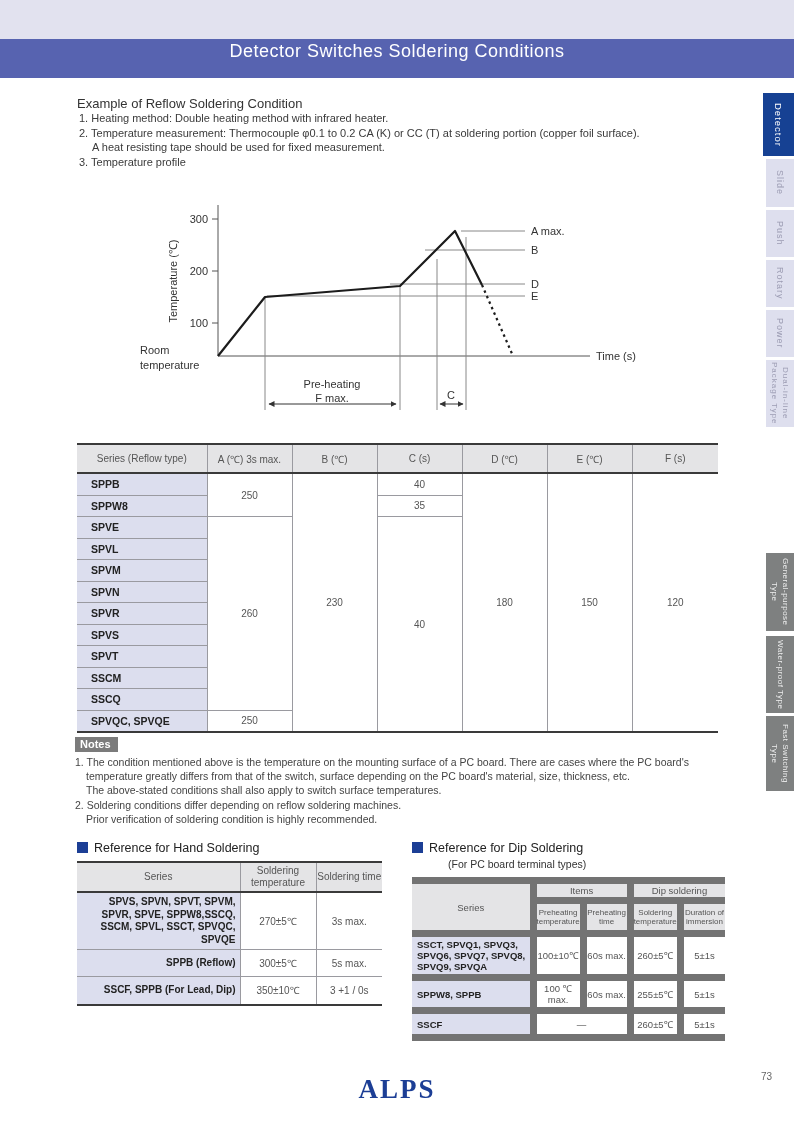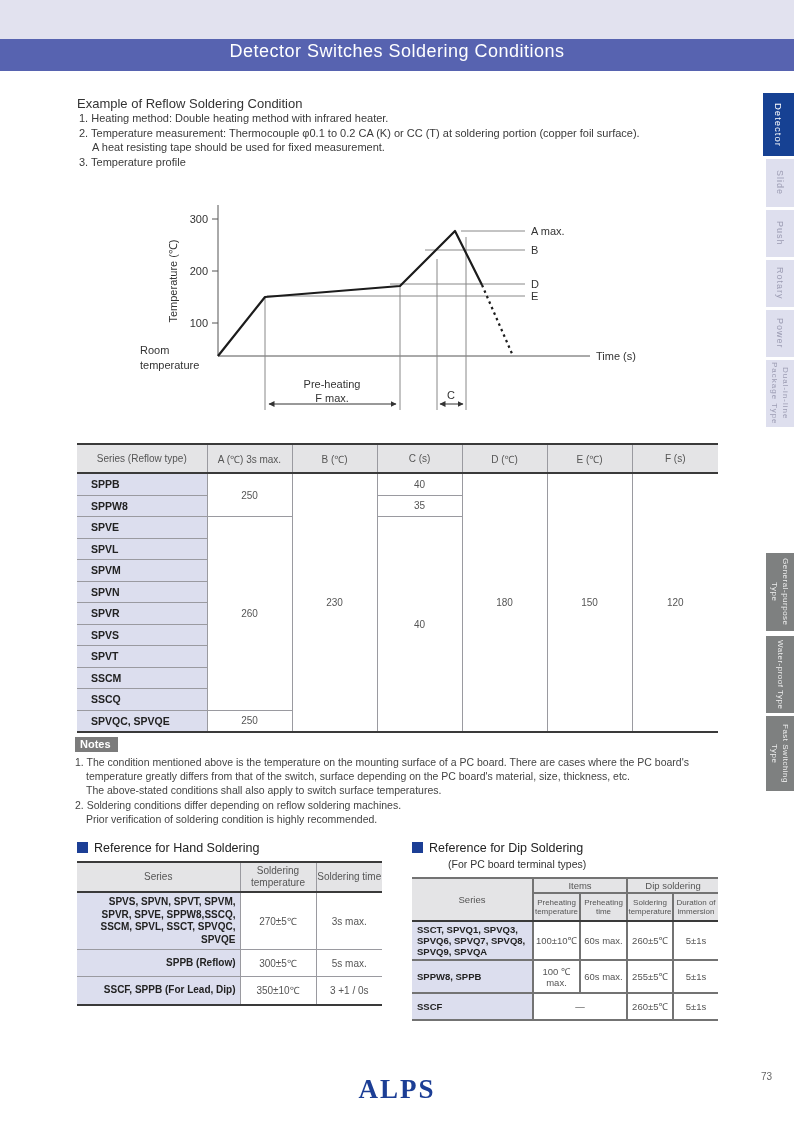--- a/index.html
+++ b/index.html
@@ -1,19 +1,19 @@
 <!DOCTYPE html>
 <html><head>
 <meta charset="utf-8">
 <style>
   html,body{margin:0;padding:0;background:#fff;}
   .page{position:relative;width:794px;height:1123px;background:#ffffff;overflow:hidden;
         font-family:"Liberation Sans", sans-serif;color:#3c3c3c;}
   .top-strip{position:absolute;left:0;top:0;width:794px;height:39px;background:#e2e2ef;}
-  .title-bar{position:absolute;left:0;top:39px;width:794px;height:32px;background:#5763b0;
+  .title-bar{position:absolute;left:0;top:39px;width:794px;height:39px;background:#5763b0;
              color:#fff;text-align:center;font-size:18px;line-height:25px;letter-spacing:.5px;}
   
   .tab{position:absolute;right:0;display:flex;align-items:center;justify-content:center;
        writing-mode:vertical-rl;text-orientation:mixed;letter-spacing:1px;text-align:center;}
   .tab.blue-active{left:763px;width:31px;background:#164193;color:#fff;font-size:9.5px;}
   .tab.lav{left:766px;width:28px;background:#dedfee;color:#9c9cb3;font-size:9px;}
   .tab.gray{left:766px;width:28px;background:#7e8080;color:#ededed;font-size:8px;line-height:11px;letter-spacing:.5px;}
   
   .h1{position:absolute;left:77px;top:96px;font-size:13px;color:#333;}
   .intro{position:absolute;left:79px;top:111px;font-size:11px;line-height:14.6px;color:#3a3a3a;}
@@ -46,21 +46,21 @@
   .hand-table{position:absolute;left:77px;top:861px;font-size:10px;color:#555;
               border-top:2px solid #3a3a3a;border-bottom:2px solid #3a3a3a;}
   .hand-table th,.hand-table td{border:1px solid #9a9aa0;vertical-align:middle;text-align:center;}
   .hand-table thead th{background:#e4e4e6;font-weight:normal;height:28px;color:#555;line-height:12px;border-bottom:2px solid #3a3a3a;}
   .hand-table td.series{background:#dcdeee;color:#222;font-weight:bold;text-align:right;padding:3px 4px 3px 5px;font-size:10px;line-height:12.5px;}
   .hand-table th:first-child,.hand-table td:first-child{border-left:none;}
   .hand-table th:last-child,.hand-table td:last-child{border-right:none;}
   
   .dip-table{position:absolute;left:412px;top:877px;font-size:9.5px;color:#555;
              border-top:2px solid #3a3a3a;border-bottom:2px solid #3a3a3a;}
-  .dip-table th,.dip-table td{border:2px solid #737373;vertical-align:middle;text-align:center;}
+  .dip-table th,.dip-table td{border:7px solid #737373;vertical-align:middle;text-align:center;}
   .dip-table thead th{background:#e4e4e6;font-weight:normal;color:#555;}
   .dip-table thead tr.grp th{height:13px;font-size:9.5px;}
   .dip-table thead tr.sub th{height:26px;font-size:8px;line-height:9px;border-bottom:2px solid #3a3a3a;}
   .dip-table thead th.series-h{border-bottom:2px solid #3a3a3a;font-size:10px;}
   .dip-table td.series{background:#dcdeee;color:#222;font-weight:bold;text-align:left;padding:2px 3px 2px 5px;font-size:9.5px;line-height:11px;}
   .dip-table th:first-child,.dip-table td:first-child{border-left:none;}
   .dip-table th:last-child,.dip-table td:last-child{border-right:none;}
   .dip-table td{line-height:11px;}
   
   .logo{position:absolute;left:0;top:1074px;width:794px;text-align:center;

